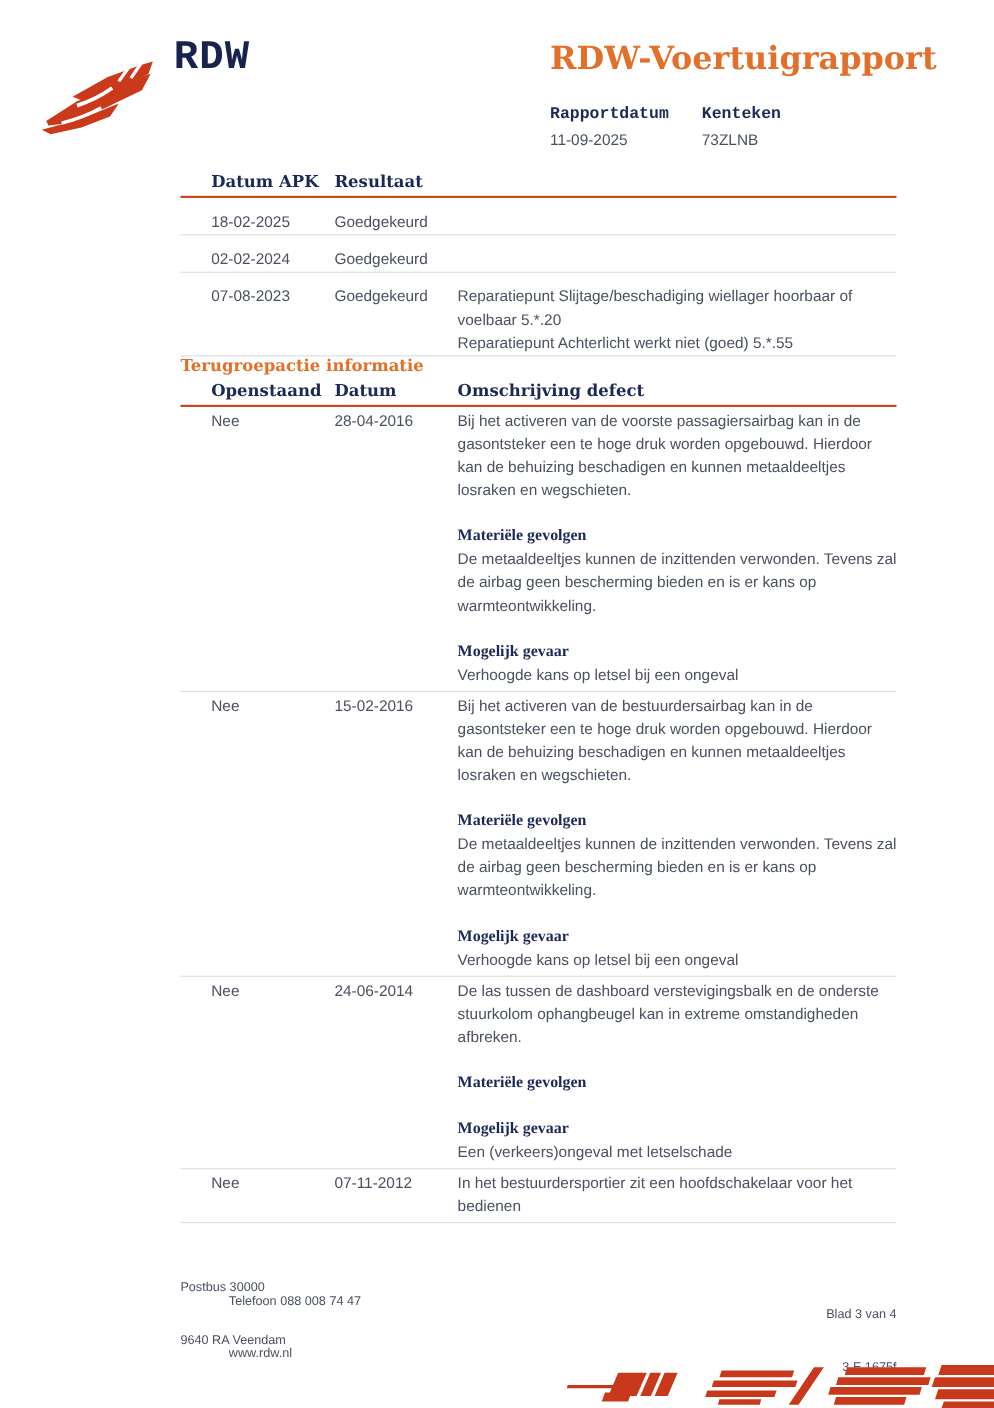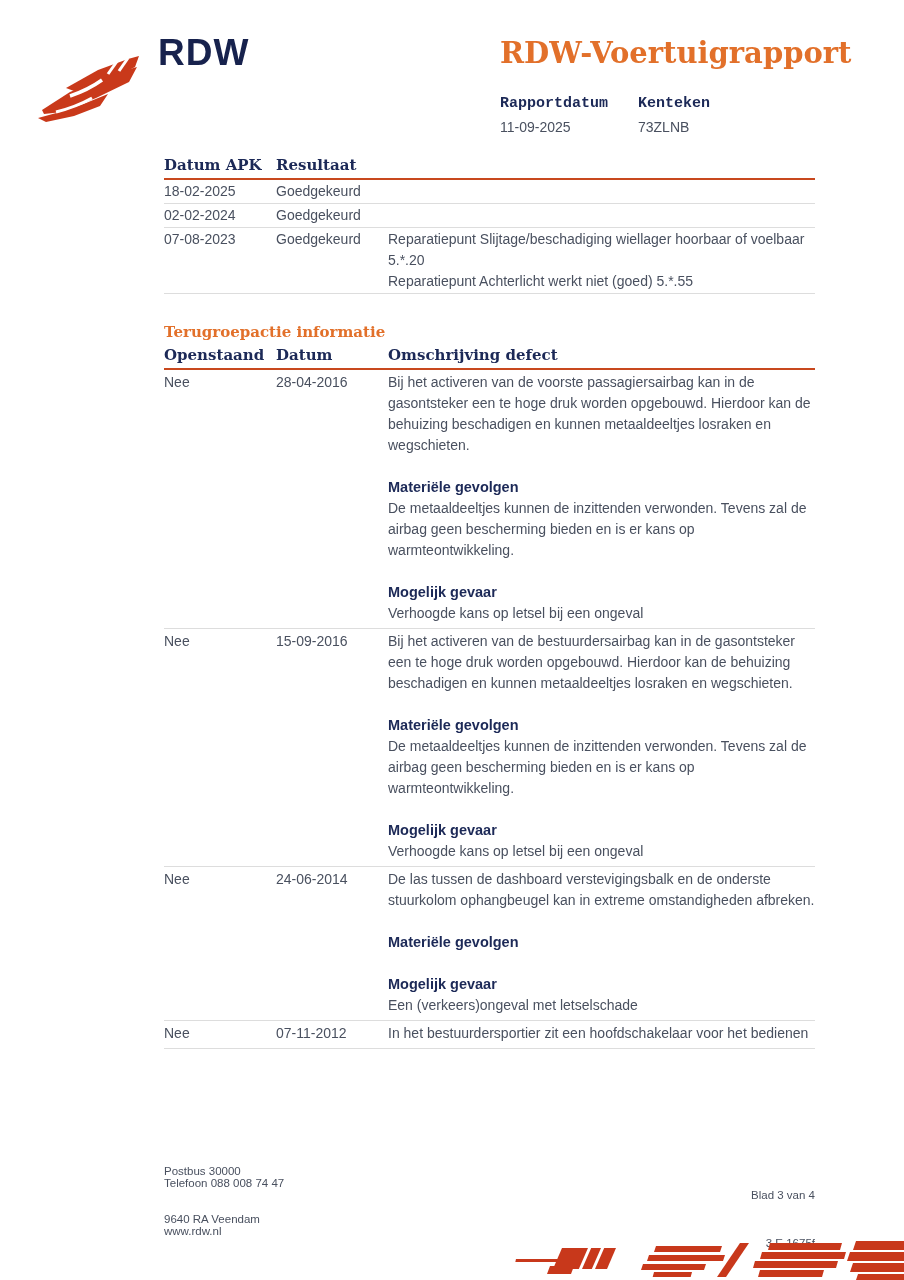--- a/index.html
+++ b/index.html
@@ -12,21 +12,21 @@
     overflow:hidden;
     font-family:"Liberation Sans", sans-serif;
     color:#49505F;
   }
 
   
   .logo-area { position:absolute; left:36px; top:26px; width:230px; }
   .feather { position:absolute; left:0; top:26px; }
   .wordmark {
     position:absolute; left:122px; top:6px;
-    font-family:Liberation Sans, sans-serif;
+    font-family:Liberation Mono, monospace;
     font-weight:700; font-size:37px; letter-spacing:1px;
     color:#17224D;
   }
   .doc-title {
     position:absolute; left:500px; top:36px;
     font-family:"DejaVu Serif", serif;
     font-weight:600; font-size:29px;
     color:#E2702A;
     white-space:nowrap;
   }
@@ -52,45 +52,45 @@
   }
   .thead {
     display:flex;
     border-bottom:2px solid #C8481E;
     padding-bottom:3px;
   }
   .thead .th {
     font-family:"DejaVu Serif", serif; font-weight:700;
     font-size:15px; color:#1C2957; line-height:19px;
   }
-  .col1 { width:112px; flex:none; }
+  .col1 { width:112px; flex:none;margin-left:28px; }
   .col2 { width:112px; flex:none; }
   .col3 { flex:1; }
 
   .trow {
     display:flex;
     border-bottom:1px solid #DDDDDD;
-    padding:1px 0 1px 0;
+    padding:11px 0 1px 0;
   }
   .recall-row { padding:2px 0 4px 0; }
 
   .sub-heading {
-    font-family:Liberation Sans, sans-serif; font-weight:700;
+    font-family:Liberation Serif, serif; font-weight:700;
     font-size:14.5px; color:#1C2957;
     margin-top:21px;
   }
 
   
   .footer {
     position:absolute; left:164px; top:1165px; width:651px;
     font-size:11.5px; color:#49505F;
   }
   .footer .frow { display:flex; margin-bottom:12px;flex-direction:column; }
   .footer .fcol1 { width:112px; flex:none; }
-  .footer .fcol2 { flex:1; }
+  .footer .fcol2 { flex:1;margin-left:44px; }
   .footer .fcol3 { text-align:right; }
 
   
   .bottom-art { position:absolute; right:0; bottom:0; }
 </style>
 </head>
 <body>
 
 <div class="page">
 
@@ -156,21 +156,21 @@
         <p>Bij het activeren van de voorste passagiersairbag kan in de gasontsteker een te hoge druk worden opgebouwd. Hierdoor kan de behuizing beschadigen en kunnen metaaldeeltjes losraken en wegschieten.</p>
         <p class="sub-heading">Materiële gevolgen</p>
         <p>De metaaldeeltjes kunnen de inzittenden verwonden. Tevens zal de airbag geen bescherming bieden en is er kans op warmteontwikkeling.</p>
         <p class="sub-heading">Mogelijk gevaar</p>
         <p>Verhoogde kans op letsel bij een ongeval</p>
       </div>
     </div>
 
     <div class="trow recall-row">
       <div class="col1">Nee</div>
-      <div class="col2">15-09-2016</div>
+      <div class="col2">15-02-2016</div>
       <div class="col3">
         <p>Bij het activeren van de bestuurdersairbag kan in de gasontsteker een te hoge druk worden opgebouwd. Hierdoor kan de behuizing beschadigen en kunnen  metaaldeeltjes losraken en wegschieten.</p>
         <p class="sub-heading">Materiële gevolgen</p>
         <p>De metaaldeeltjes kunnen de inzittenden verwonden. Tevens zal de airbag geen bescherming bieden en is er kans op warmteontwikkeling.</p>
         <p class="sub-heading">Mogelijk gevaar</p>
         <p>Verhoogde kans op letsel bij een ongeval</p>
       </div>
     </div>
 
     <div class="trow recall-row">

